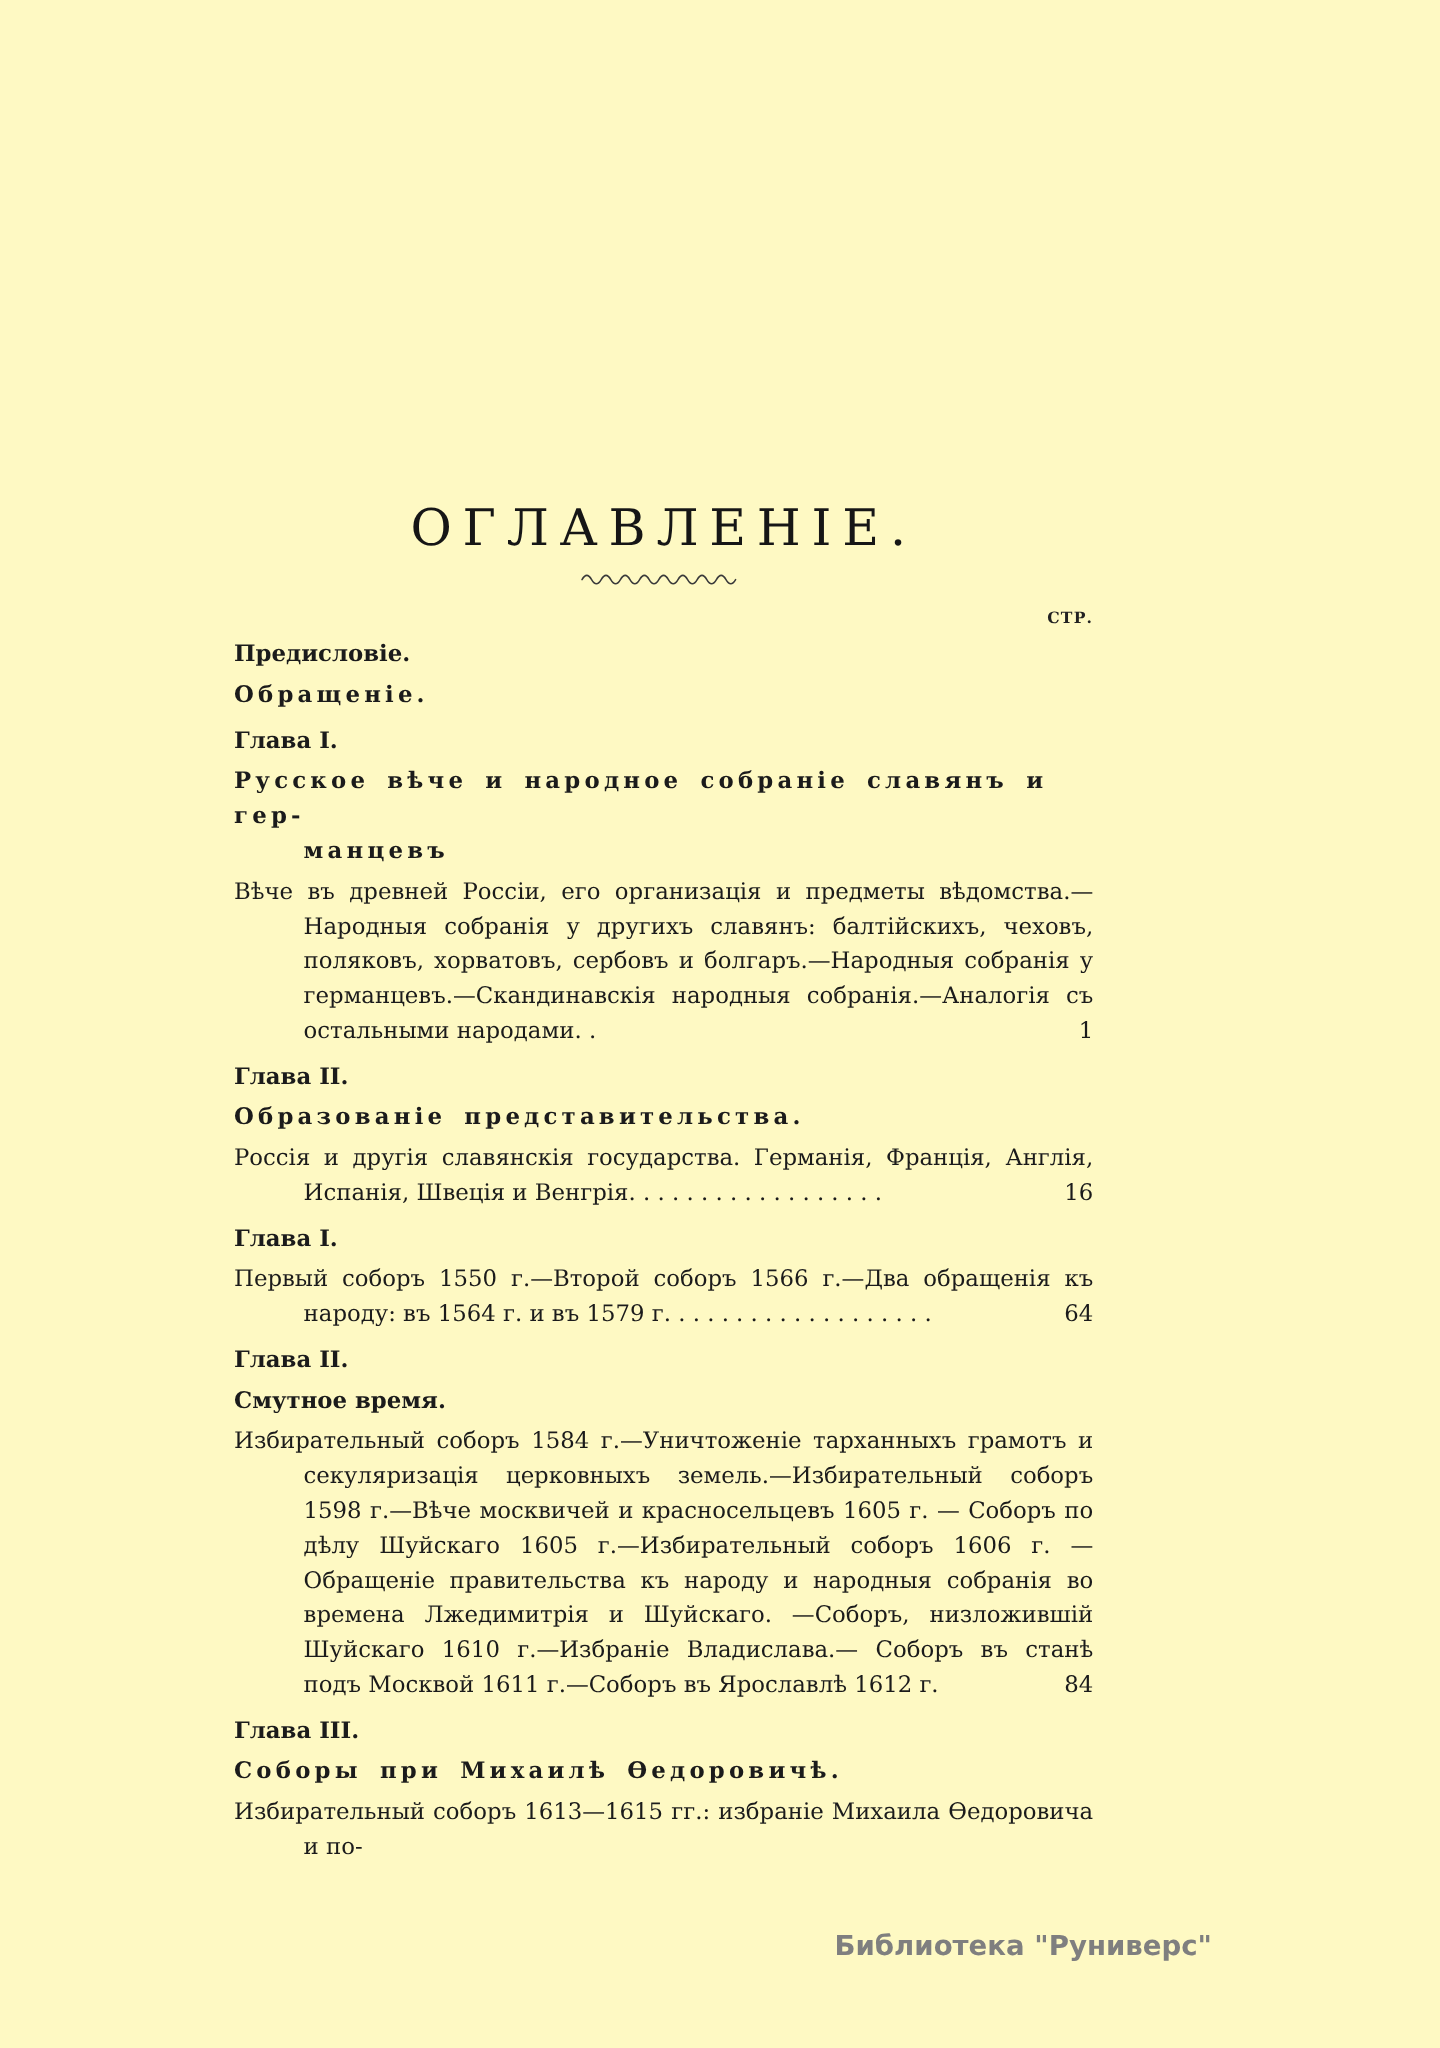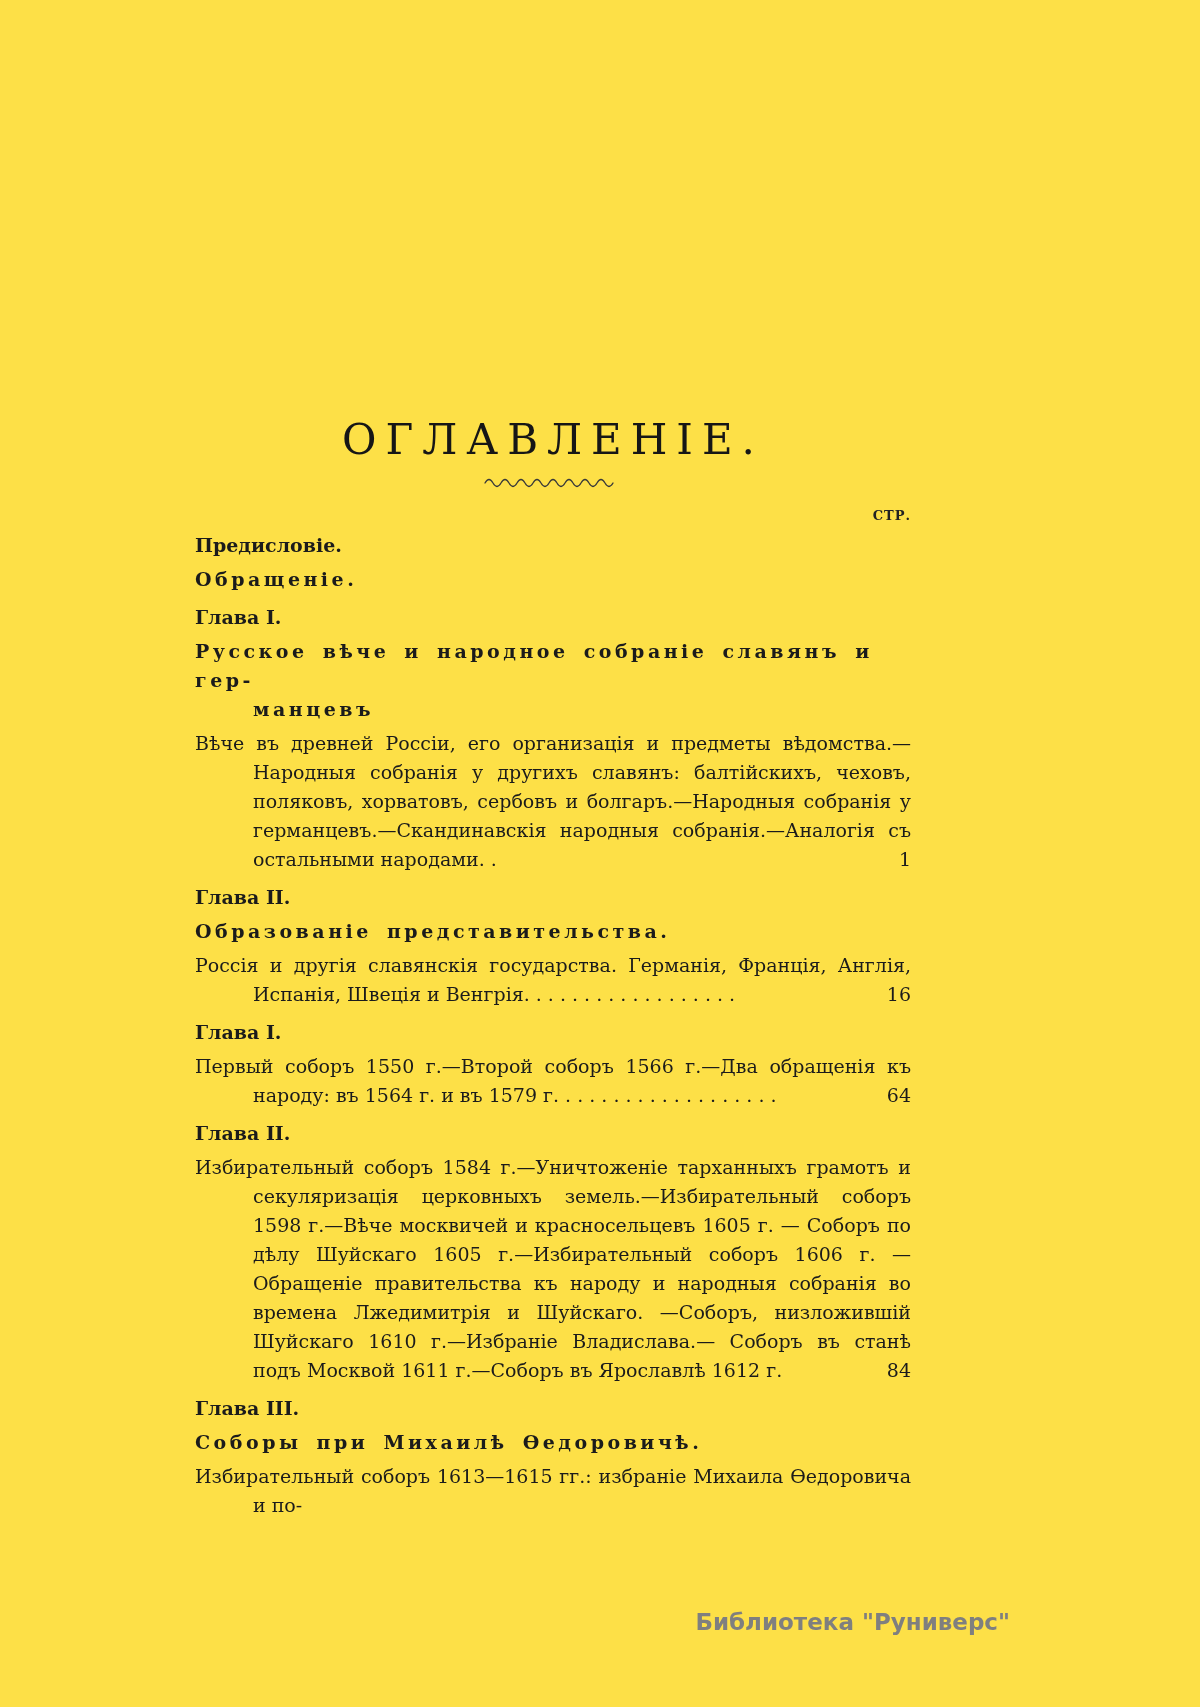--- a/index.html
+++ b/index.html
@@ -9,21 +9,21 @@
   body {
     width: 1200px;
     height: 1707px;
     background: #ffffff;
     position: relative;
     overflow: hidden;
   }
   .page {
     position: absolute;
     inset: 0;
-    background: #fde047;
+    background: #fef9c3;
     font-family: "DejaVu Serif", serif;
     color: #1b1b1b;
   }
   .content {
     margin-left: 195px;
     width: 716px;
   }
   .title {
     margin: 0;
     padding-top: 415px;
@@ -117,20 +117,21 @@
           <div class="line">Русское вѣче и народное собраніе славянъ и гер-</div>
           <div class="line cont">манцевъ</div>
         </div>
         <div class="entry paragraph"><span>Вѣче въ древней Россіи, его организація и предметы вѣдомства.—Народныя собранія у другихъ славянъ: балтійскихъ, чеховъ, поляковъ, хорватовъ, сербовъ и болгаръ.—Народныя собранія у германцевъ.—Скандинавскія народныя собранія.—Аналогія съ остальными народами. .</span><span class="pagenum">1</span></div>
         <div class="entry chapter"><span>Глава II.</span></div>
         <div class="entry spaced"><span>Образованіе представительства.</span></div>
         <div class="entry paragraph"><span>Россія и другія славянскія государства. Германія, Франція, Англія, Испанія, Швеція и Венгрія. . . . . . . . . . . . . . . . . .</span><span class="pagenum">16</span></div>
         <div class="entry chapter"><span>Глава I.</span></div>
         <div class="entry paragraph"><span>Первый соборъ 1550 г.—Второй соборъ 1566 г.—Два обращенія къ народу: въ 1564 г. и въ 1579 г. . . . . . . . . . . . . . . . . . .</span><span class="pagenum">64</span></div>
         <div class="entry chapter"><span>Глава II.</span></div>
+        <div class="entry heading"><span>Смутное время.</span></div>
         <div class="entry paragraph"><span>Избирательный соборъ 1584 г.—Уничтоженіе тарханныхъ грамотъ и секуляризація церковныхъ земель.—Избирательный соборъ 1598 г.—Вѣче москвичей и красносельцевъ 1605 г. — Соборъ по дѣлу Шуйскаго 1605 г.—Избирательный соборъ 1606 г. — Обращеніе правительства къ народу и народныя собранія во времена Лжедимитрія и Шуйскаго. —Соборъ, низложившій Шуйскаго 1610 г.—Избраніе Владислава.— Соборъ въ станѣ подъ Москвой 1611 г.—Соборъ въ Ярославлѣ 1612 г.</span><span class="pagenum">84</span></div>
         <div class="entry chapter"><span>Глава III.</span></div>
         <div class="entry spaced"><span>Соборы при Михаилѣ Ѳедоровичѣ.</span></div>
         <div class="entry paragraph"><span>Избирательный соборъ 1613—1615 гг.: избраніе Михаила Ѳедоровича и по-</span></div>
       </div>
   </div>
   <div class="watermark">Библиотека "Руниверс"</div>
 </div>
 
 </body></html>

